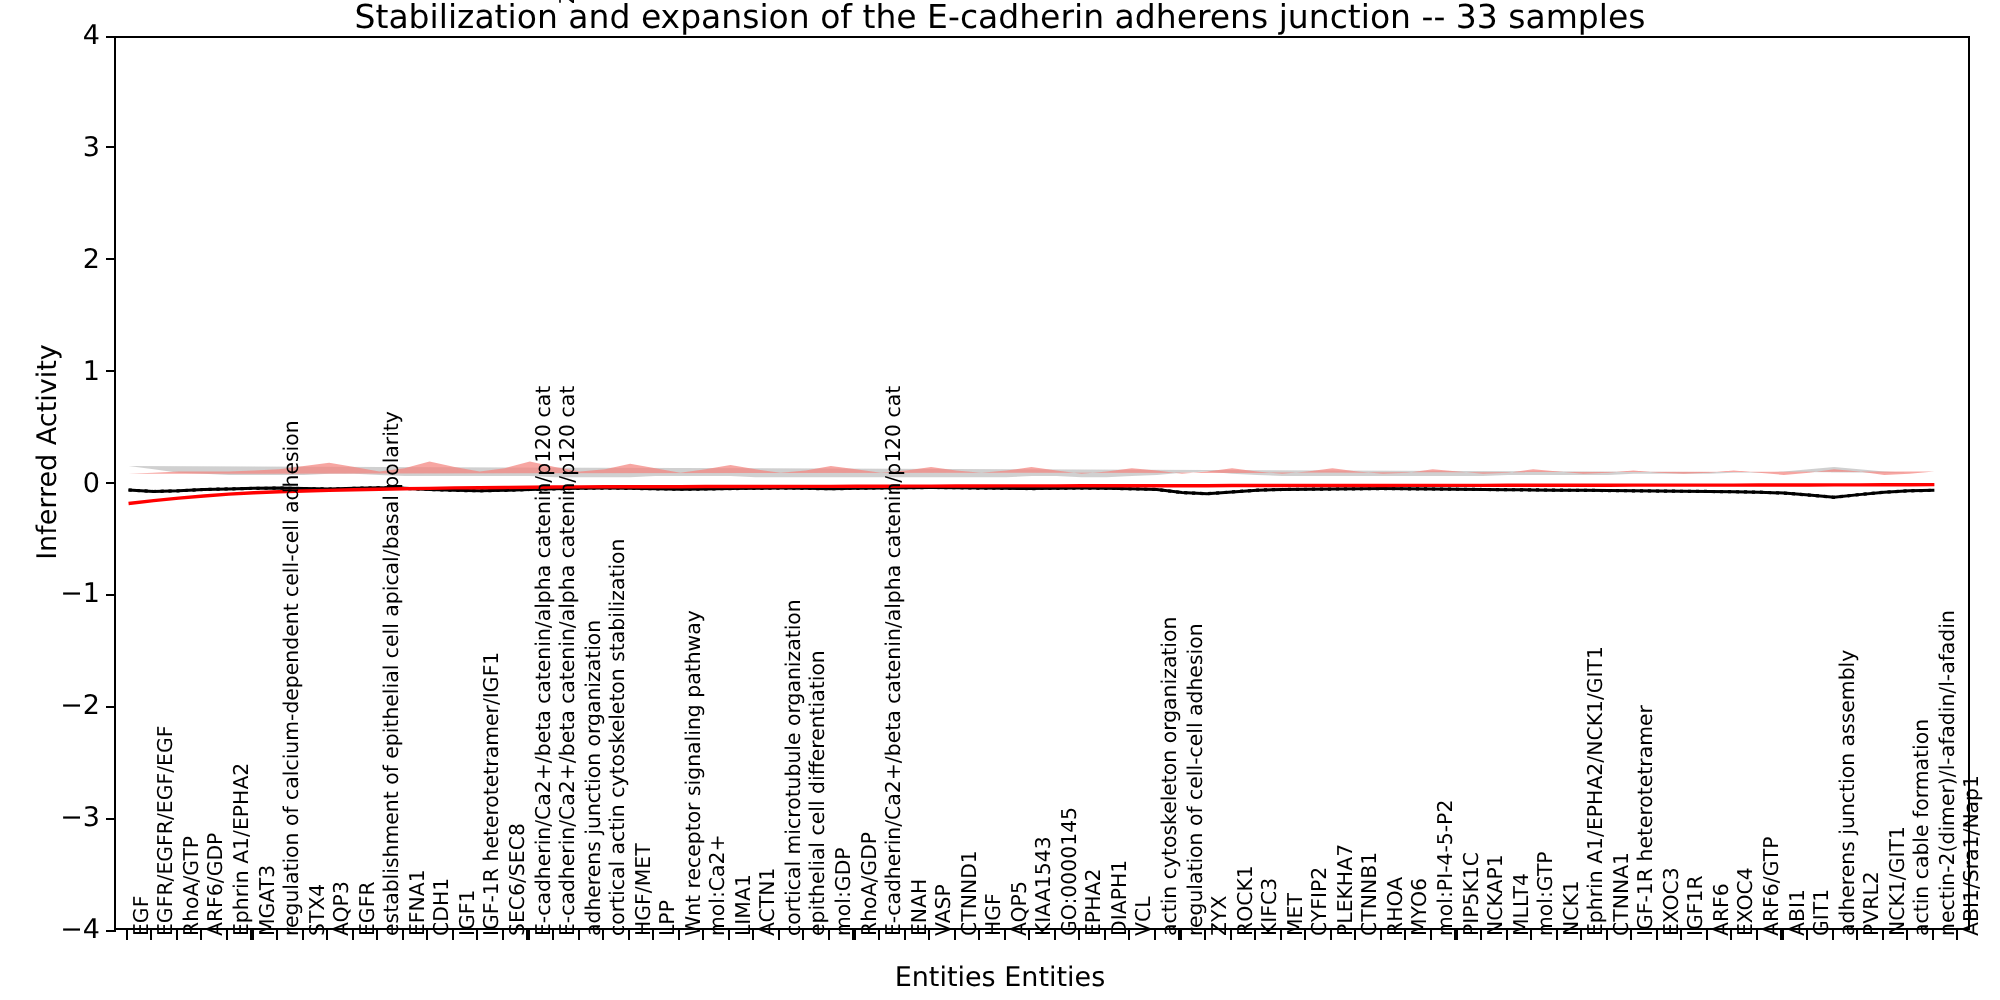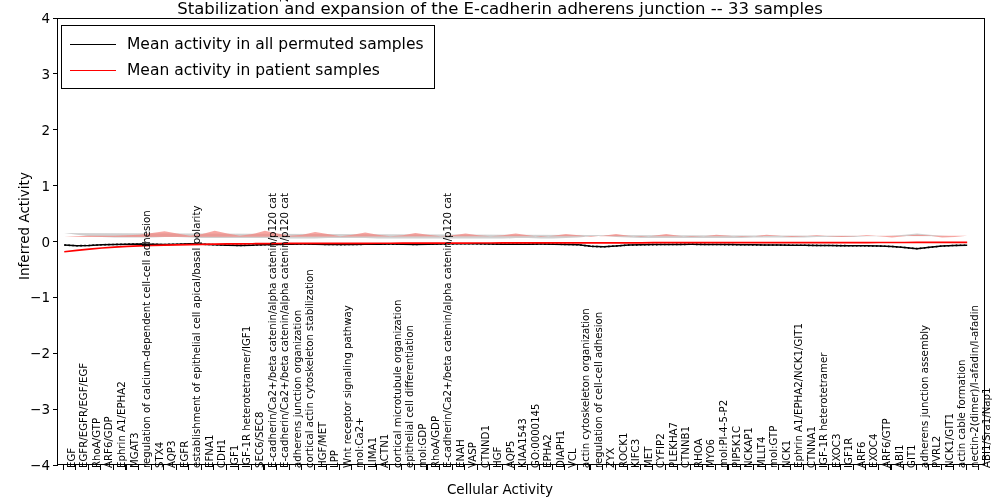--- a/index.html
+++ b/index.html
@@ -280,28 +280,18 @@
       <div class="xtl" style="left: 882.005px; top: 468px;">ARF6/GTP</div>
       <div class="xtl" style="left: 894.546px; top: 468px;">ABI1</div>
       <div class="xtl" style="left: 907.086px; top: 468px;">GIT1</div>
       <div class="xtl" style="left: 919.627px; top: 468px;">adherens junction assembly</div>
       <div class="xtl" style="left: 932.168px; top: 468px;">PVRL2</div>
       <div class="xtl" style="left: 944.708px; top: 468px;">NCK1/GIT1</div>
       <div class="xtl" style="left: 957.249px; top: 468px;">actin cable formation</div>
       <div class="xtl" style="left: 969.789px; top: 468px;">nectin-2(dimer)/l-afadin/l-afadin</div>
       <div class="xtl" style="left: 982.33px; top: 468px;">ABI1/Sra1/Nap1</div>
     </div>
-  <div class="xlabel">Cellular Activity</div>
+  <div class="xlabel">Entities Entities</div>
 
   <div class="overflow-tl" id="overflow-label" style="left: 280.059px; top: 2px;">ZZ</div>
 
-  <div class="legend">
-    <div class="legend-row">
-      <span class="legend-swatch"></span>
-      <span class="legend-text">Mean activity in all permuted samples</span>
-    </div>
-    <div class="legend-row">
-      <span class="legend-swatch red"></span>
-      <span class="legend-text">Mean activity in patient samples</span>
-    </div>
-  </div>
 
 </div>
 
 </body></html>

